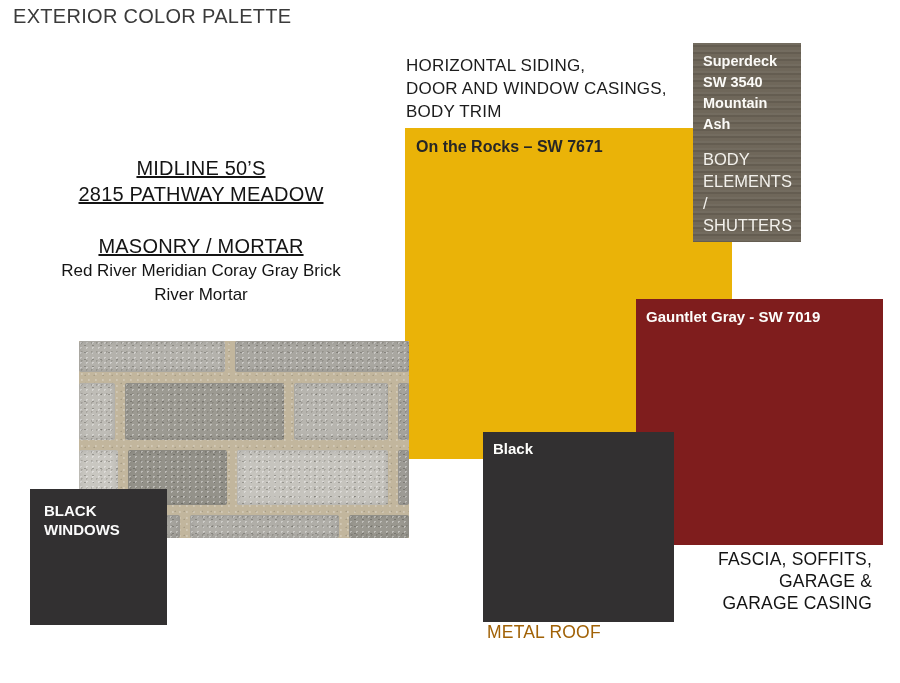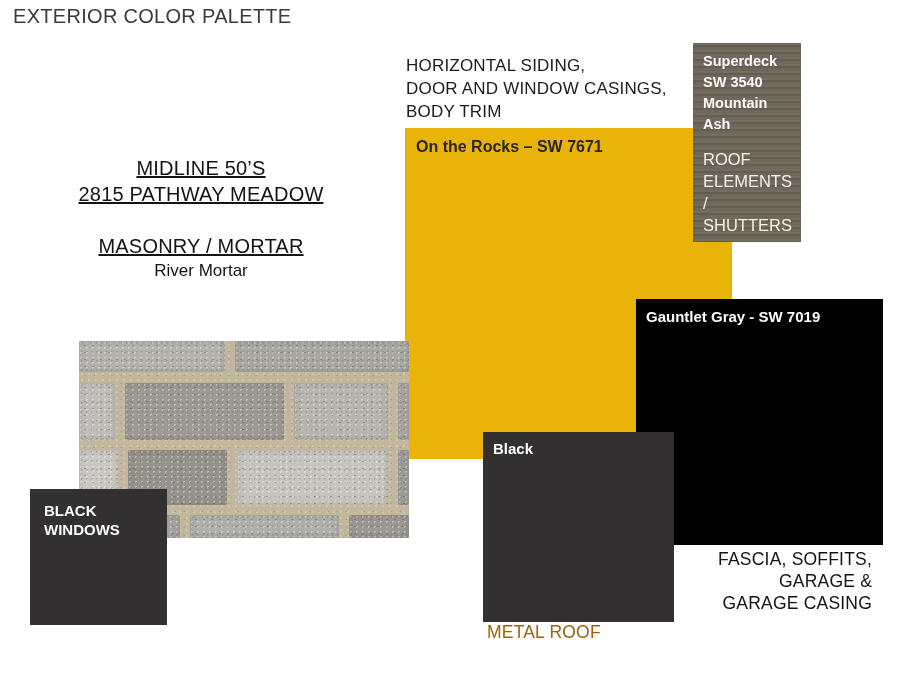--- a/index.html
+++ b/index.html
@@ -152,41 +152,42 @@
     <div>HORIZONTAL SIDING,</div>
     <div>DOOR AND WINDOW CASINGS,</div>
     <div>BODY TRIM</div>
   </div>
 
   <div class="project-block">
     <div class="proj-line-lg">MIDLINE 50’S</div>
     <div class="proj-line-lg">2815 PATHWAY MEADOW</div>
     <div class="proj-gap"></div>
     <div class="proj-line-lg">MASONRY / MORTAR</div>
+    <div class="proj-line-sm">Red River Meridian Coray Gray Brick</div>
     <div class="proj-line-sm">River Mortar</div>
   </div>
 
   <div class="swatch swatch-on-the-rocks" style="background-color: #eab308;">
     <div class="swatch-label-dark">On the Rocks – SW 7671</div>
   </div>
 
   <div class="swatch swatch-superdeck" style="background-color: rgb(108, 100, 87);">
     <div>
       <div class="superdeck-product">Superdeck</div>
       <div class="superdeck-product">SW 3540</div>
       <div class="superdeck-product">Mountain Ash</div>
     </div>
     <div>
-      <div class="superdeck-usage">ROOF</div>
+      <div class="superdeck-usage">BODY</div>
       <div class="superdeck-usage">ELEMENTS /</div>
       <div class="superdeck-usage">SHUTTERS</div>
     </div>
   </div>
 
-  <div class="swatch swatch-gauntlet" style="background-color: #000000;">
+  <div class="swatch swatch-gauntlet" style="background-color: #7f1d1d;">
     <div class="swatch-label-light">Gauntlet Gray - SW 7019</div>
   </div>
 
   <div class="swatch swatch-metal-roof" style="background-color: rgb(50, 48, 49);">
     <div class="swatch-label-light">Black</div>
   </div>
 
   <div class="metal-roof-caption">METAL ROOF</div>
 
   <div class="swatch swatch-black-windows" style="background-color: rgb(50, 48, 49);">

